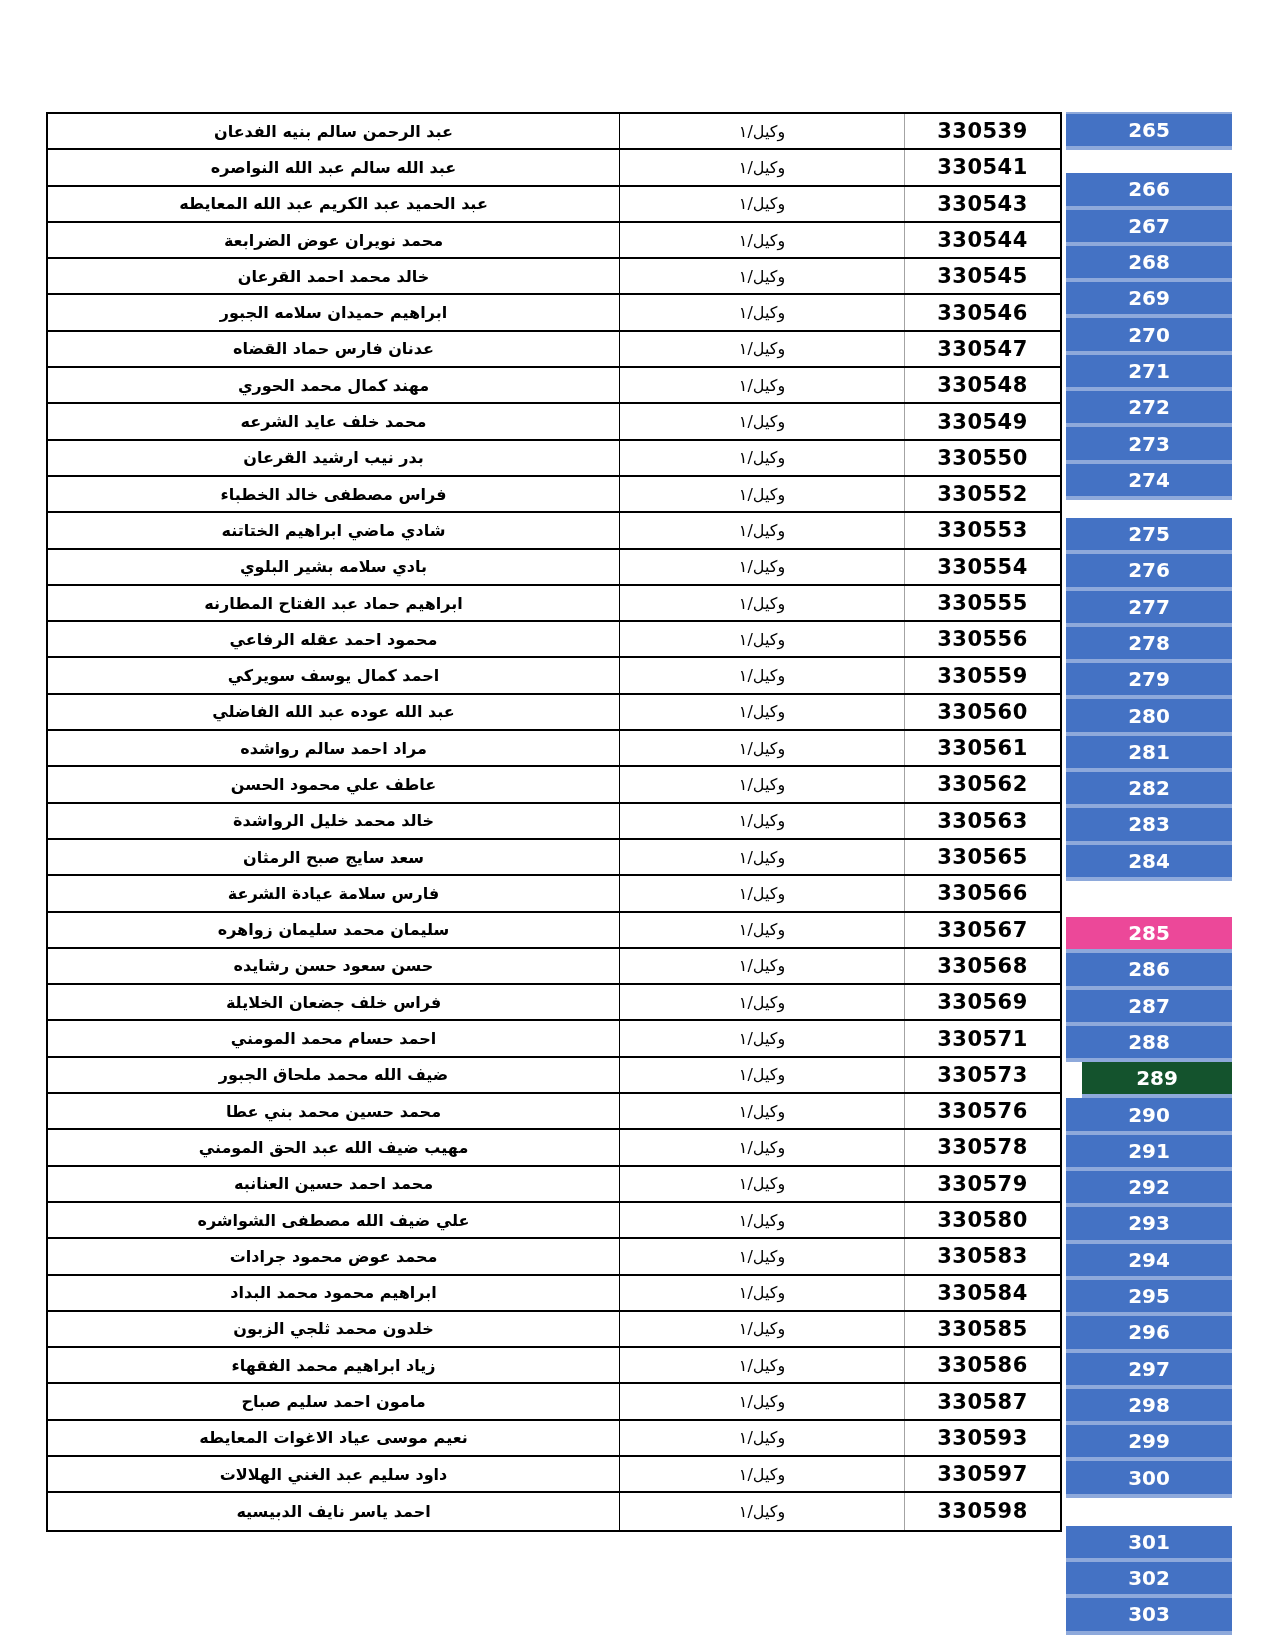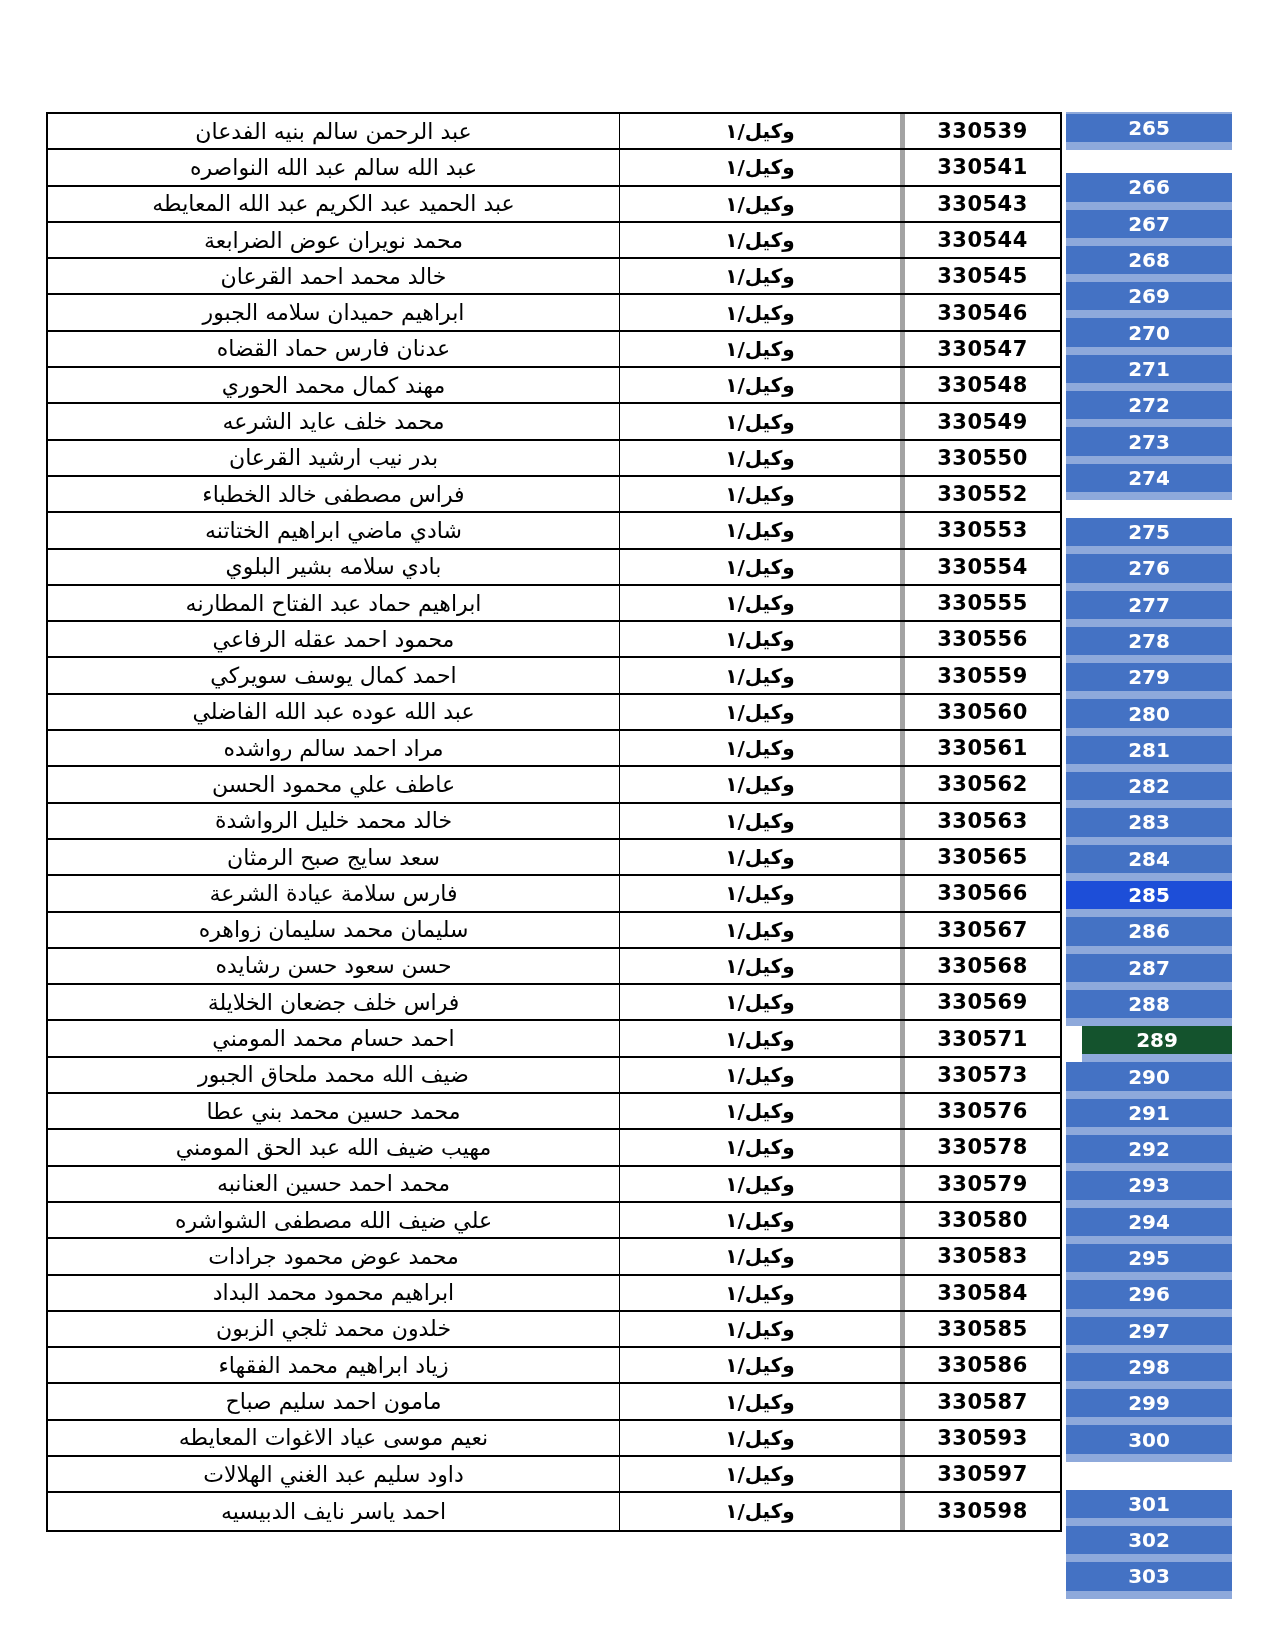--- a/index.html
+++ b/index.html
@@ -35,49 +35,49 @@
     align-items: center;
     justify-content: center;
     box-sizing: border-box;
     color: #000;
     white-space: nowrap;
     overflow: hidden;
   }
   .name-cell {
     flex: 0 0 571px;
     direction: rtl;
-    font-size: 22px;
-    font-weight: normal;
+    font-size: 16px;
+    font-weight: bold;
   }
   .rank-cell {
     flex: 0 0 286px;
     border-left: 1px solid #000;
-    border-right: 5px solid #a3a3a3;
+    border-right: 1px solid #a3a3a3;
     direction: ltr;
-    font-size: 20px;
-    font-weight: bold;
+    font-size: 16px;
+    font-weight: normal;
   }
   .id-cell {
     flex: 1 1 auto;
     font-size: 21px;
     font-weight: bold;
     letter-spacing: 0.5px;
   }
   .serial-column {
     position: absolute;
     left: 1066px;
     top: 112px;
     width: 166px;
     box-sizing: border-box;
     border-top: 2px solid #8EA9DB;
   }
   .serial-cell {
     height: 36.3px;
     box-sizing: border-box;
-    border-bottom: 8px solid #000000;
+    border-bottom: 4px solid #000000;
     display: flex;
     align-items: center;
     justify-content: center;
     font-size: 20px;
     font-weight: bold;
     color: #fff;
   }
 </style>
 </head>
 <body>
@@ -293,21 +293,21 @@
     <div class="serial-cell" style="background: rgb(68, 114, 196); border-bottom-color: rgb(142, 169, 219); color: rgb(255, 255, 255); margin-top: 18px;">275</div>
     <div class="serial-cell" style="background: rgb(68, 114, 196); border-bottom-color: rgb(142, 169, 219); color: rgb(255, 255, 255);">276</div>
     <div class="serial-cell" style="background: rgb(68, 114, 196); border-bottom-color: rgb(142, 169, 219); color: rgb(255, 255, 255);">277</div>
     <div class="serial-cell" style="background: rgb(68, 114, 196); border-bottom-color: rgb(142, 169, 219); color: rgb(255, 255, 255);">278</div>
     <div class="serial-cell" style="background: rgb(68, 114, 196); border-bottom-color: rgb(142, 169, 219); color: rgb(255, 255, 255);">279</div>
     <div class="serial-cell" style="background: rgb(68, 114, 196); border-bottom-color: rgb(142, 169, 219); color: rgb(255, 255, 255);">280</div>
     <div class="serial-cell" style="background: rgb(68, 114, 196); border-bottom-color: rgb(142, 169, 219); color: rgb(255, 255, 255);">281</div>
     <div class="serial-cell" style="background: rgb(68, 114, 196); border-bottom-color: rgb(142, 169, 219); color: rgb(255, 255, 255);">282</div>
     <div class="serial-cell" style="background: rgb(68, 114, 196); border-bottom-color: rgb(142, 169, 219); color: rgb(255, 255, 255);">283</div>
     <div class="serial-cell" style="background: rgb(68, 114, 196); border-bottom-color: rgb(142, 169, 219); color: rgb(255, 255, 255);">284</div>
-    <div class="serial-cell" style="background: #1d4ed8; border-bottom-color: rgb(142, 169, 219); color: rgb(255, 255, 255);">285</div>
+    <div class="serial-cell" style="background: #ec4899; border-bottom-color: rgb(142, 169, 219); color: rgb(255, 255, 255); margin-top: 36px;">285</div>
     <div class="serial-cell" style="background: rgb(68, 114, 196); border-bottom-color: rgb(142, 169, 219); color: rgb(255, 255, 255);">286</div>
     <div class="serial-cell" style="background: rgb(68, 114, 196); border-bottom-color: rgb(142, 169, 219); color: rgb(255, 255, 255);">287</div>
     <div class="serial-cell" style="background: rgb(68, 114, 196); border-bottom-color: rgb(142, 169, 219); color: rgb(255, 255, 255);">288</div>
     <div class="serial-cell" style="background: #14532d; border-bottom-color: rgb(142, 169, 219); color: rgb(255, 255, 255); margin-left: 16px;">289</div>
     <div class="serial-cell" style="background: rgb(68, 114, 196); border-bottom-color: rgb(142, 169, 219); color: rgb(255, 255, 255);">290</div>
     <div class="serial-cell" style="background: rgb(68, 114, 196); border-bottom-color: rgb(142, 169, 219); color: rgb(255, 255, 255);">291</div>
     <div class="serial-cell" style="background: rgb(68, 114, 196); border-bottom-color: rgb(142, 169, 219); color: rgb(255, 255, 255);">292</div>
     <div class="serial-cell" style="background: rgb(68, 114, 196); border-bottom-color: rgb(142, 169, 219); color: rgb(255, 255, 255);">293</div>
     <div class="serial-cell" style="background: rgb(68, 114, 196); border-bottom-color: rgb(142, 169, 219); color: rgb(255, 255, 255);">294</div>
     <div class="serial-cell" style="background: rgb(68, 114, 196); border-bottom-color: rgb(142, 169, 219); color: rgb(255, 255, 255);">295</div>

